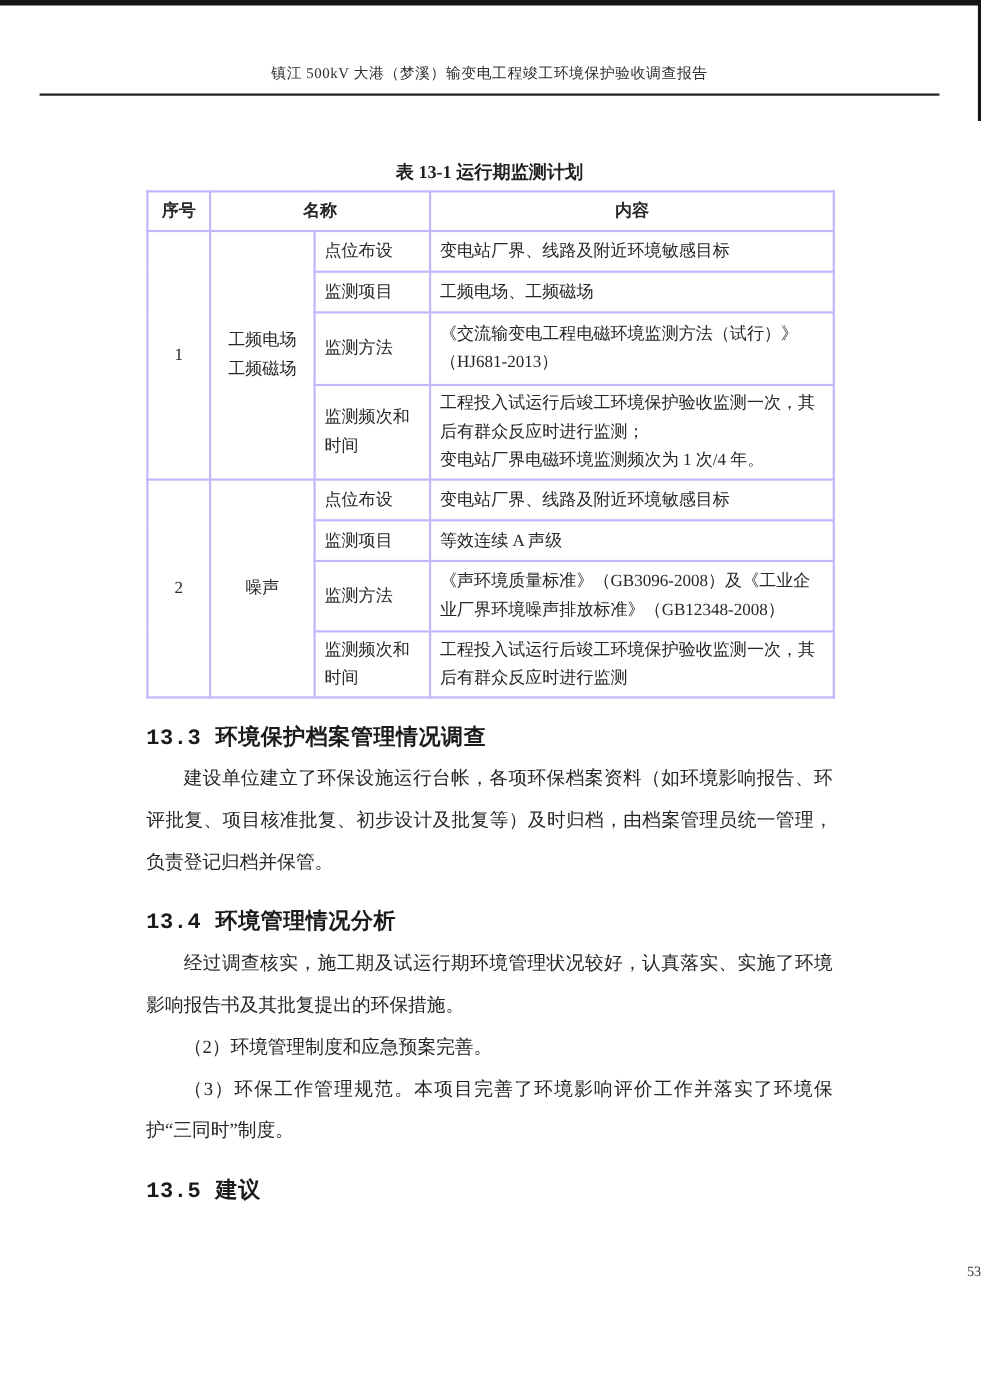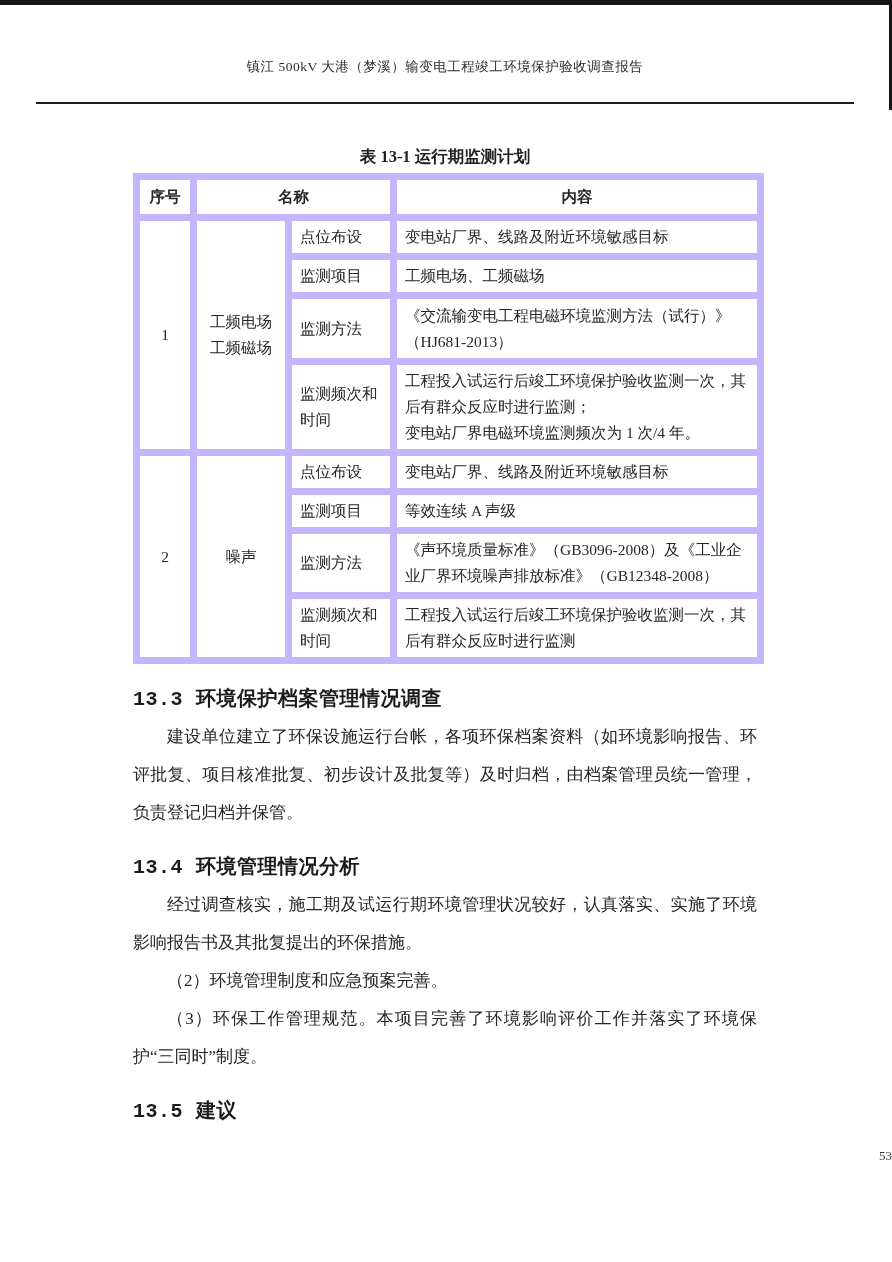--- a/index.html
+++ b/index.html
@@ -18,41 +18,41 @@
   }
   .scan-right-bar {
     position:absolute; top:0; right:0; width:3px; height:110px;
     background:#151515;
   }
   .doc-header {
     position:absolute; top:58px; left:36px; right:38px;
     text-align:center;
     font-size:13.5px; letter-spacing:0.5px;
     color:#2e2e2e;
-    padding-bottom:26px;
+    padding-bottom:9px;
     border-bottom:2px solid #1f1f1f;
   }
   .content {
     position:absolute; top:130px; left:133px; width:624px;
   }
   .table-title {
     text-align:center;
     font-weight:bold;
     font-size:16.5px;
     margin:16px 0 5px 0;
     color:#1f1f1f;
   }
   table.monitor {
     border-collapse:collapse;
     width:624px;
     table-layout:fixed;
     color:#262626;
   }
   table.monitor th, table.monitor td {
-    border:7px solid #c4b5fd;
+    border:2px solid #c4b5fd;
     font-size:15.5px;
     line-height:26px;
     padding:3px 8px;
     vertical-align:middle;
     overflow:hidden;
   }
   table.monitor th {
     font-weight:bold;
     text-align:center;
     height:30px;

